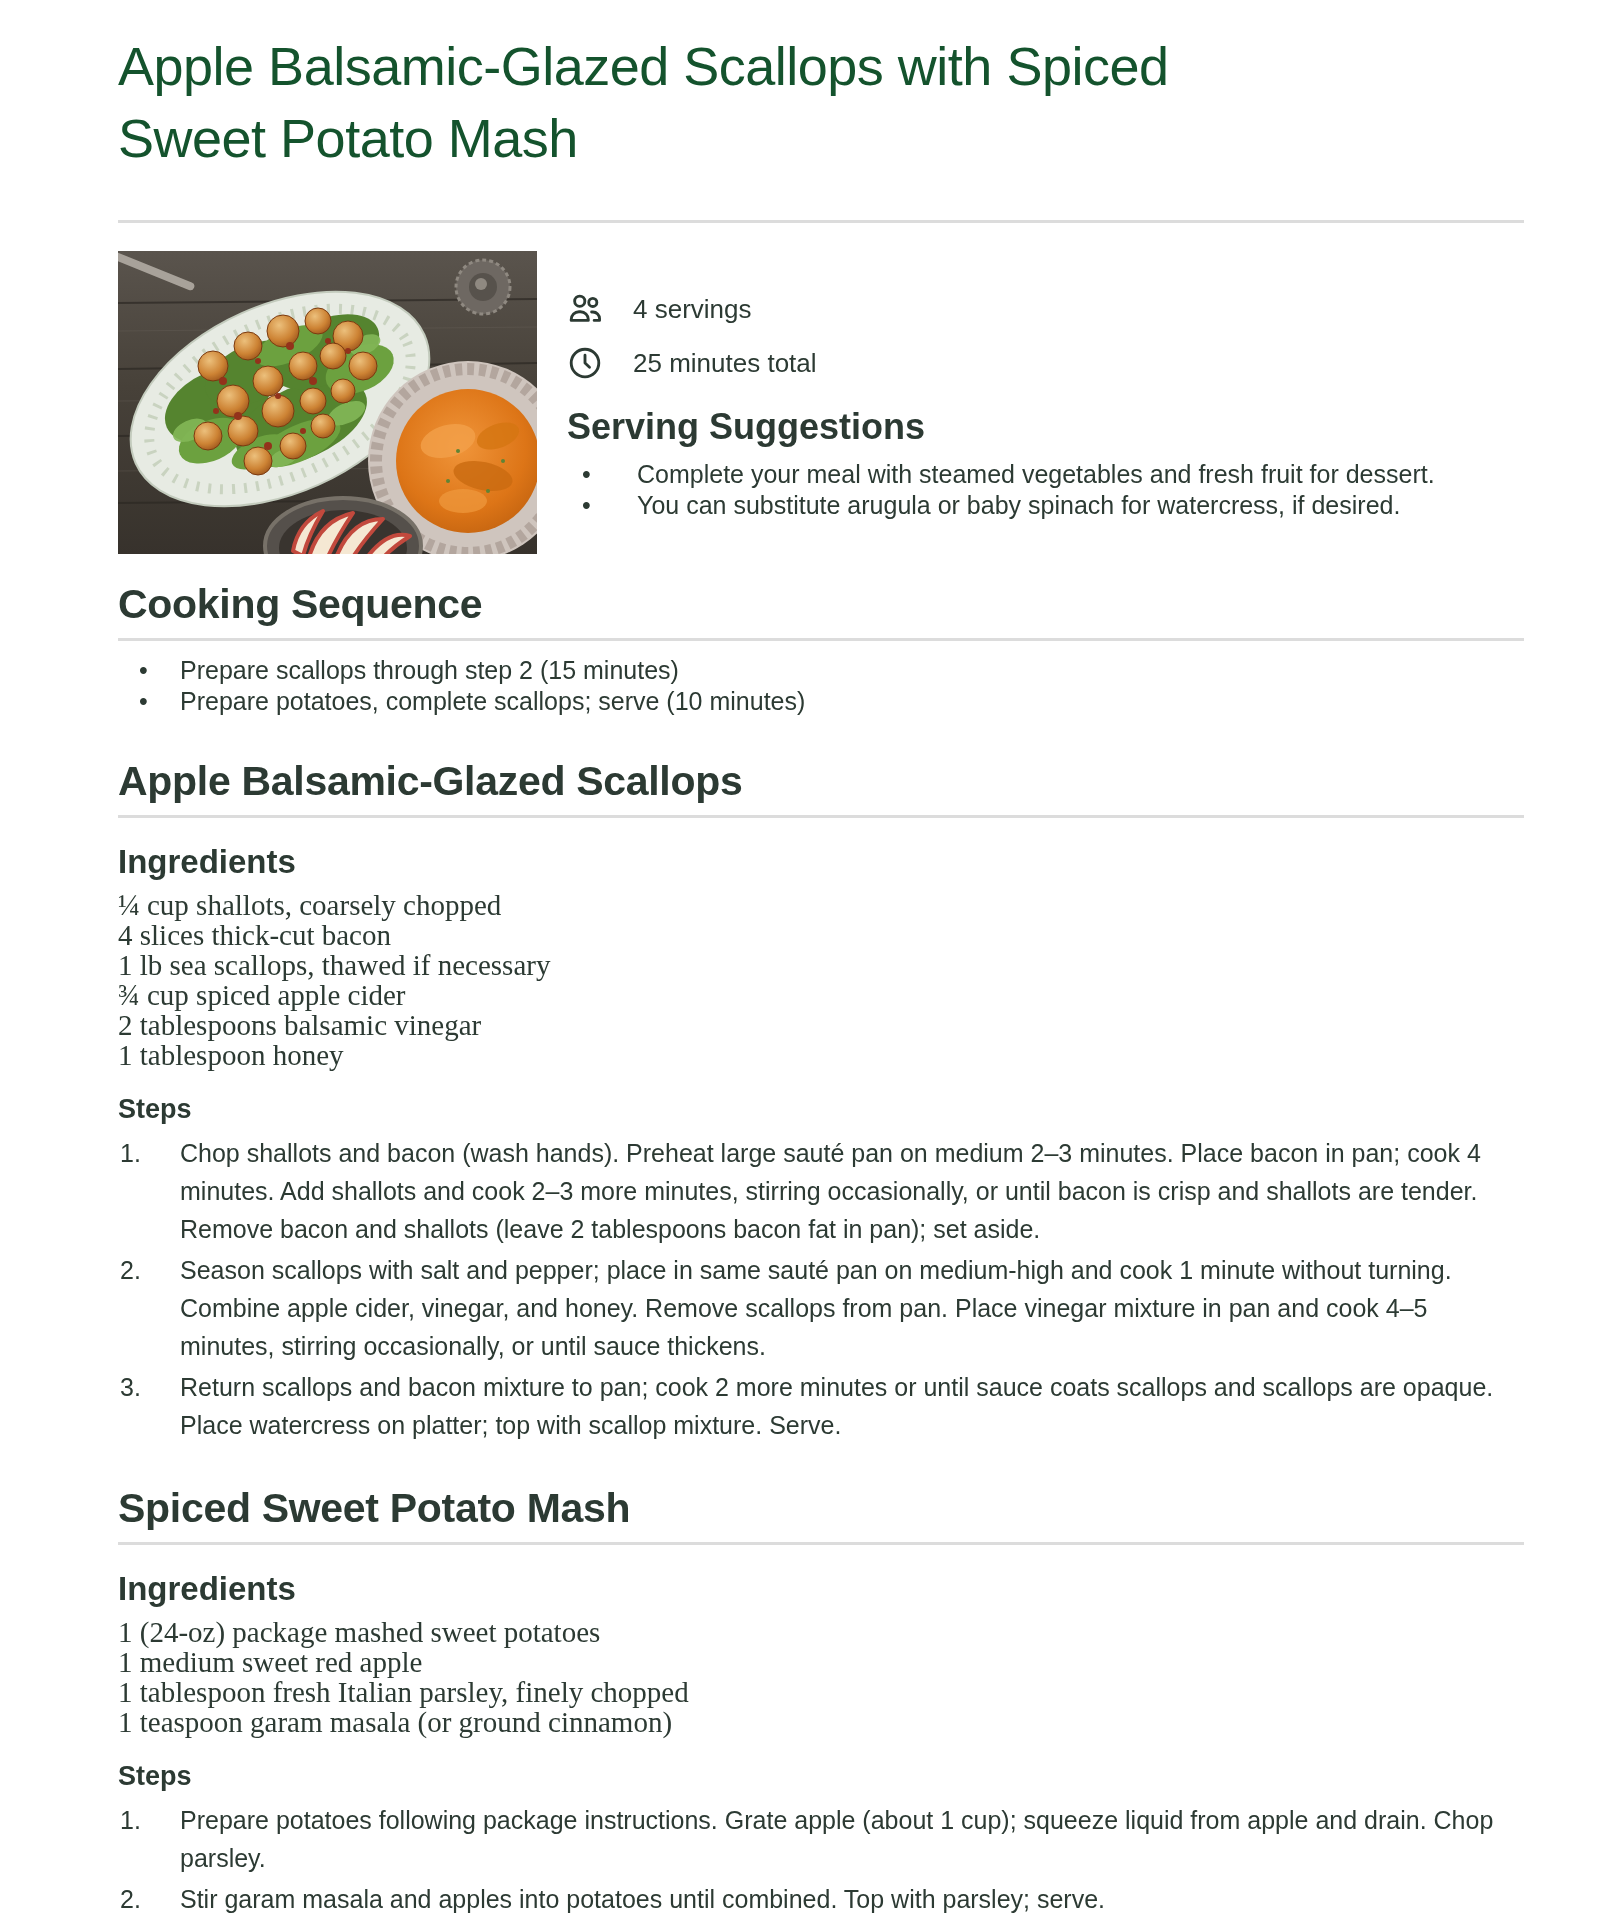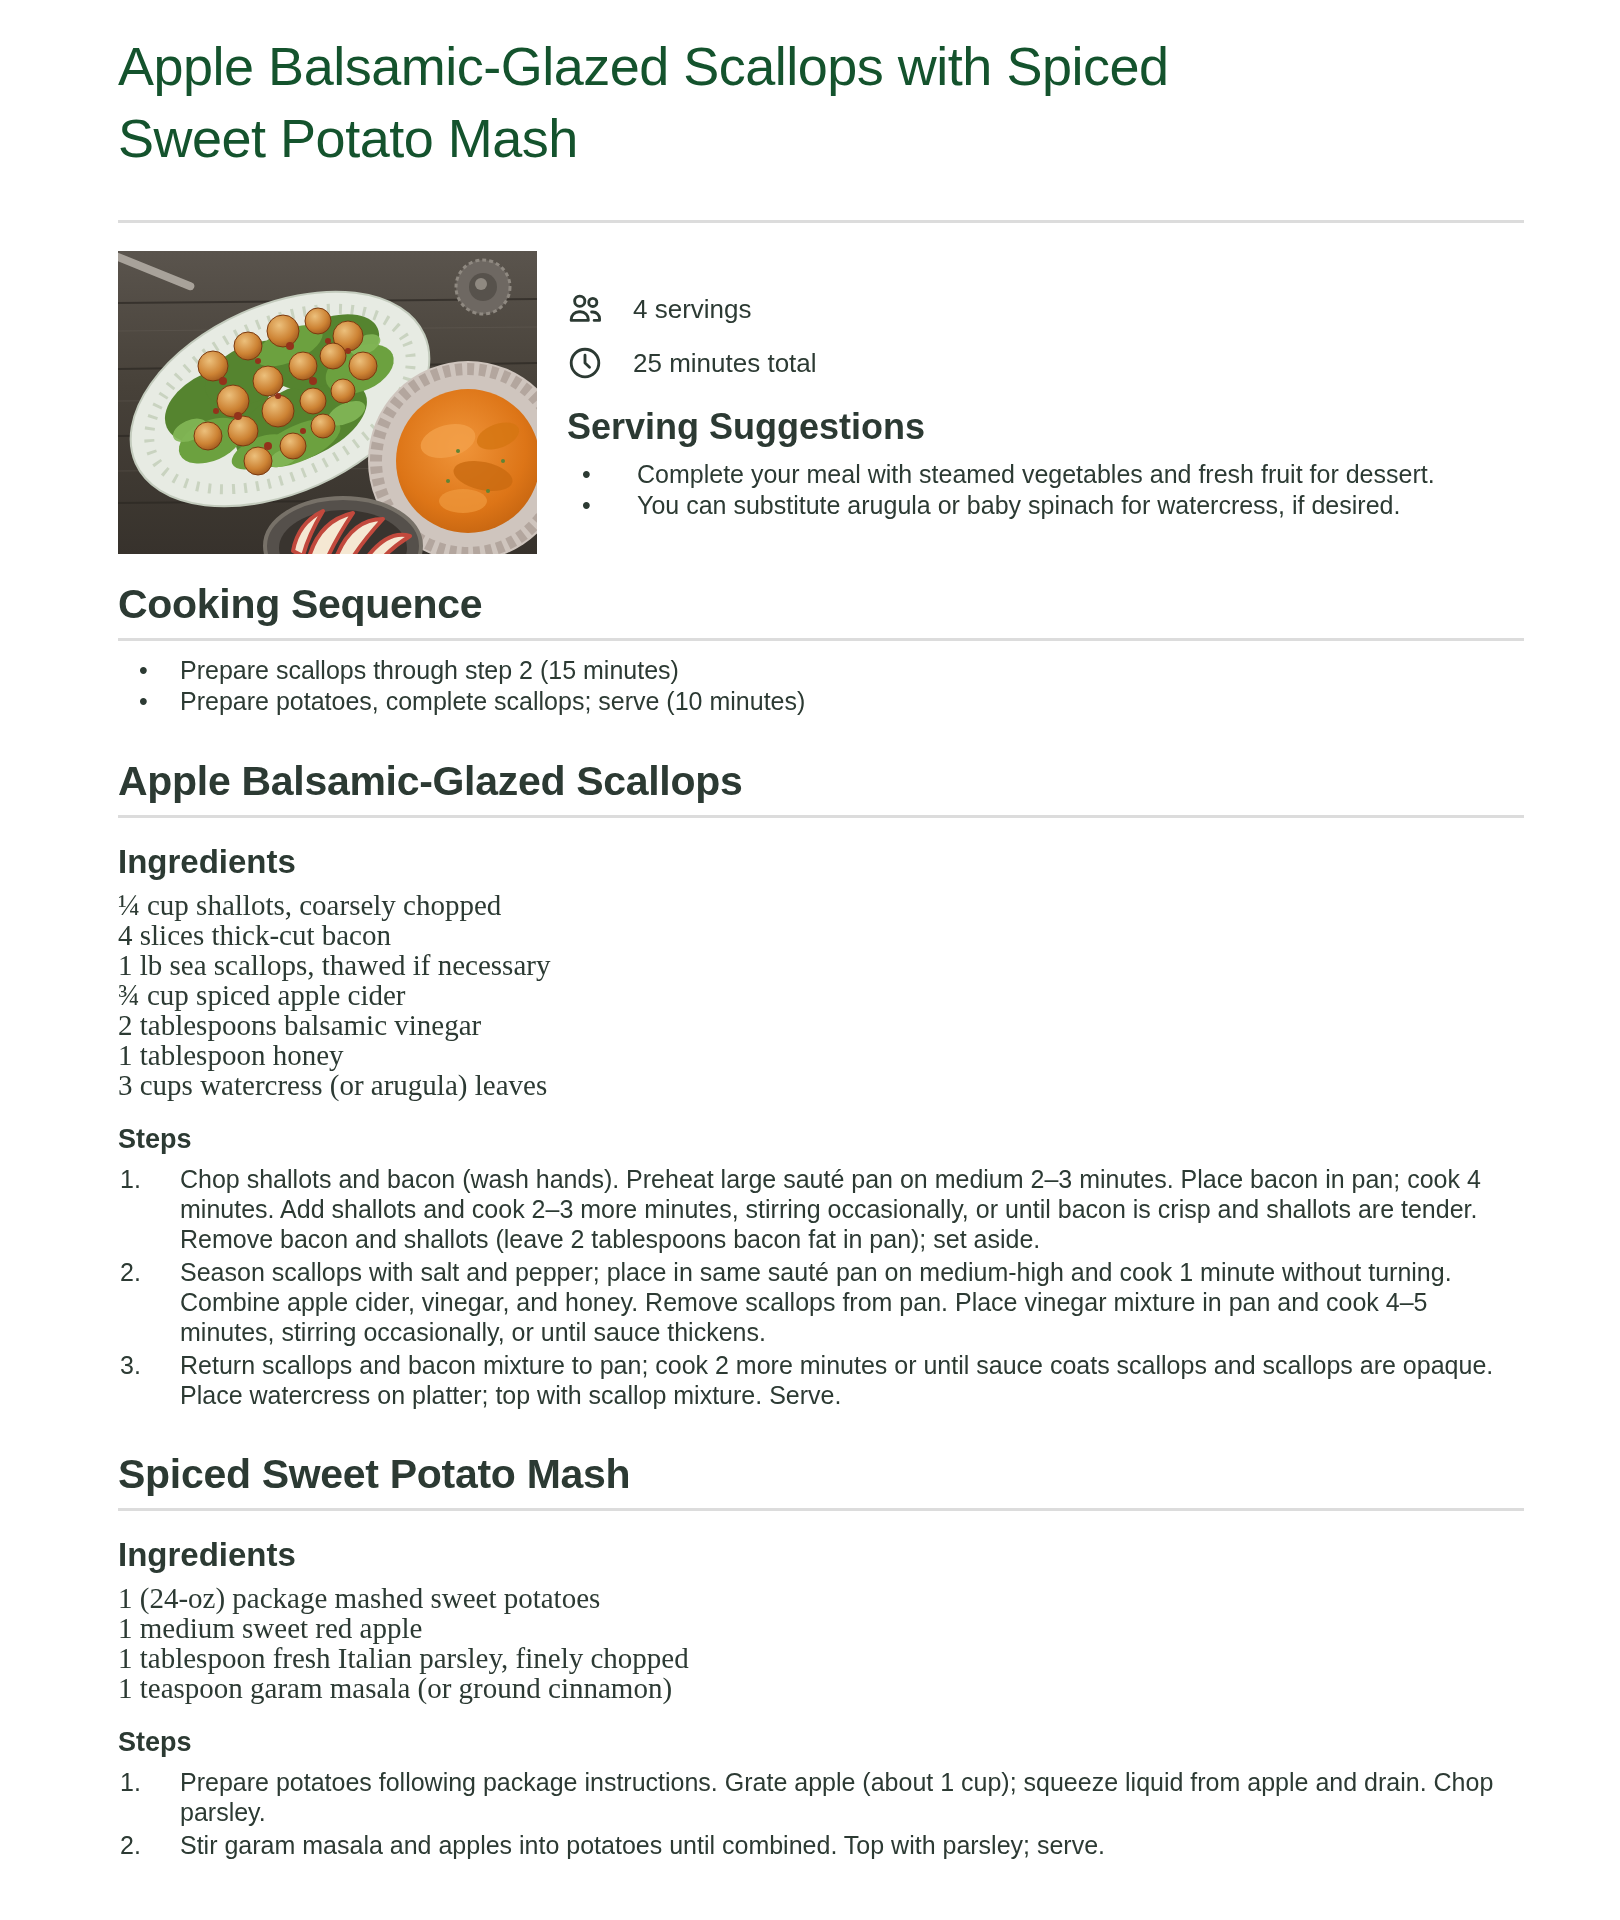--- a/index.html
+++ b/index.html
@@ -60,21 +60,21 @@
     letter-spacing: -0.3px;
     margin: 40px 0 10px 0;
   }
   h2.section.first { margin-top: 26px; }
 
   h3.subhead { font-size: 33px; line-height: 40px; font-weight: 700; margin: 24px 0 8px 0; }
   h4.steps-head { font-size: 27px; line-height: 34px; font-weight: 700; margin: 22px 0 8px 0; }
 
   .ing { font-size: 29px; line-height: 30px; font-family: Liberation Serif, serif; }
 
-  ol.steps { list-style: none; counter-reset: step; margin: 2px 0 0 0; padding: 0; font-size: 25px; line-height: 30px; }
+  ol.steps { list-style: none; counter-reset: step; margin: 2px 0 0 0; padding: 0; font-size: 25px; line-height: 38px; }
   ol.steps li { counter-increment: step; position: relative; padding-left: 62px; margin: 0 0 3px 0; }
   ol.steps li::before { content: counter(step) "."; position: absolute; left: 2px; top: 0; }
 </style>
 </head>
 <body>
 
 <div class="page">
 
   <h1 class="title">
     <span>Apple Balsamic-Glazed Scallops with Spiced</span>
@@ -240,21 +240,20 @@
     <hr class="rule">
 
     <h3 class="subhead">Ingredients</h3>
     <div>
       <div class="ing">¼ cup shallots, coarsely chopped</div>
       <div class="ing">4 slices thick-cut bacon</div>
       <div class="ing">1 lb sea scallops, thawed if necessary</div>
       <div class="ing">¾ cup spiced apple cider</div>
       <div class="ing">2 tablespoons balsamic vinegar</div>
       <div class="ing">1 tablespoon honey</div>
-      <div class="ing">3 cups watercress (or arugula) leaves</div>
     </div>
 
     <h4 class="steps-head">Steps</h4>
     <ol class="steps">
       <li>Chop shallots and bacon (wash hands). Preheat large sauté pan on medium 2–3 minutes. Place bacon in pan; cook 4 minutes. Add shallots and cook 2–3 more minutes, stirring occasionally, or until bacon is crisp and shallots are tender. Remove bacon and shallots (leave 2 tablespoons bacon fat in pan); set aside.</li>
       <li>Season scallops with salt and pepper; place in same sauté pan on medium-high and cook 1 minute without turning. Combine apple cider, vinegar, and honey. Remove scallops from pan. Place vinegar mixture in pan and cook 4–5 minutes, stirring occasionally, or until sauce thickens.</li>
       <li>Return scallops and bacon mixture to pan; cook 2 more minutes or until sauce coats scallops and scallops are opaque. Place watercress on platter; top with scallop mixture. Serve.</li>
     </ol>
   </section>
 

